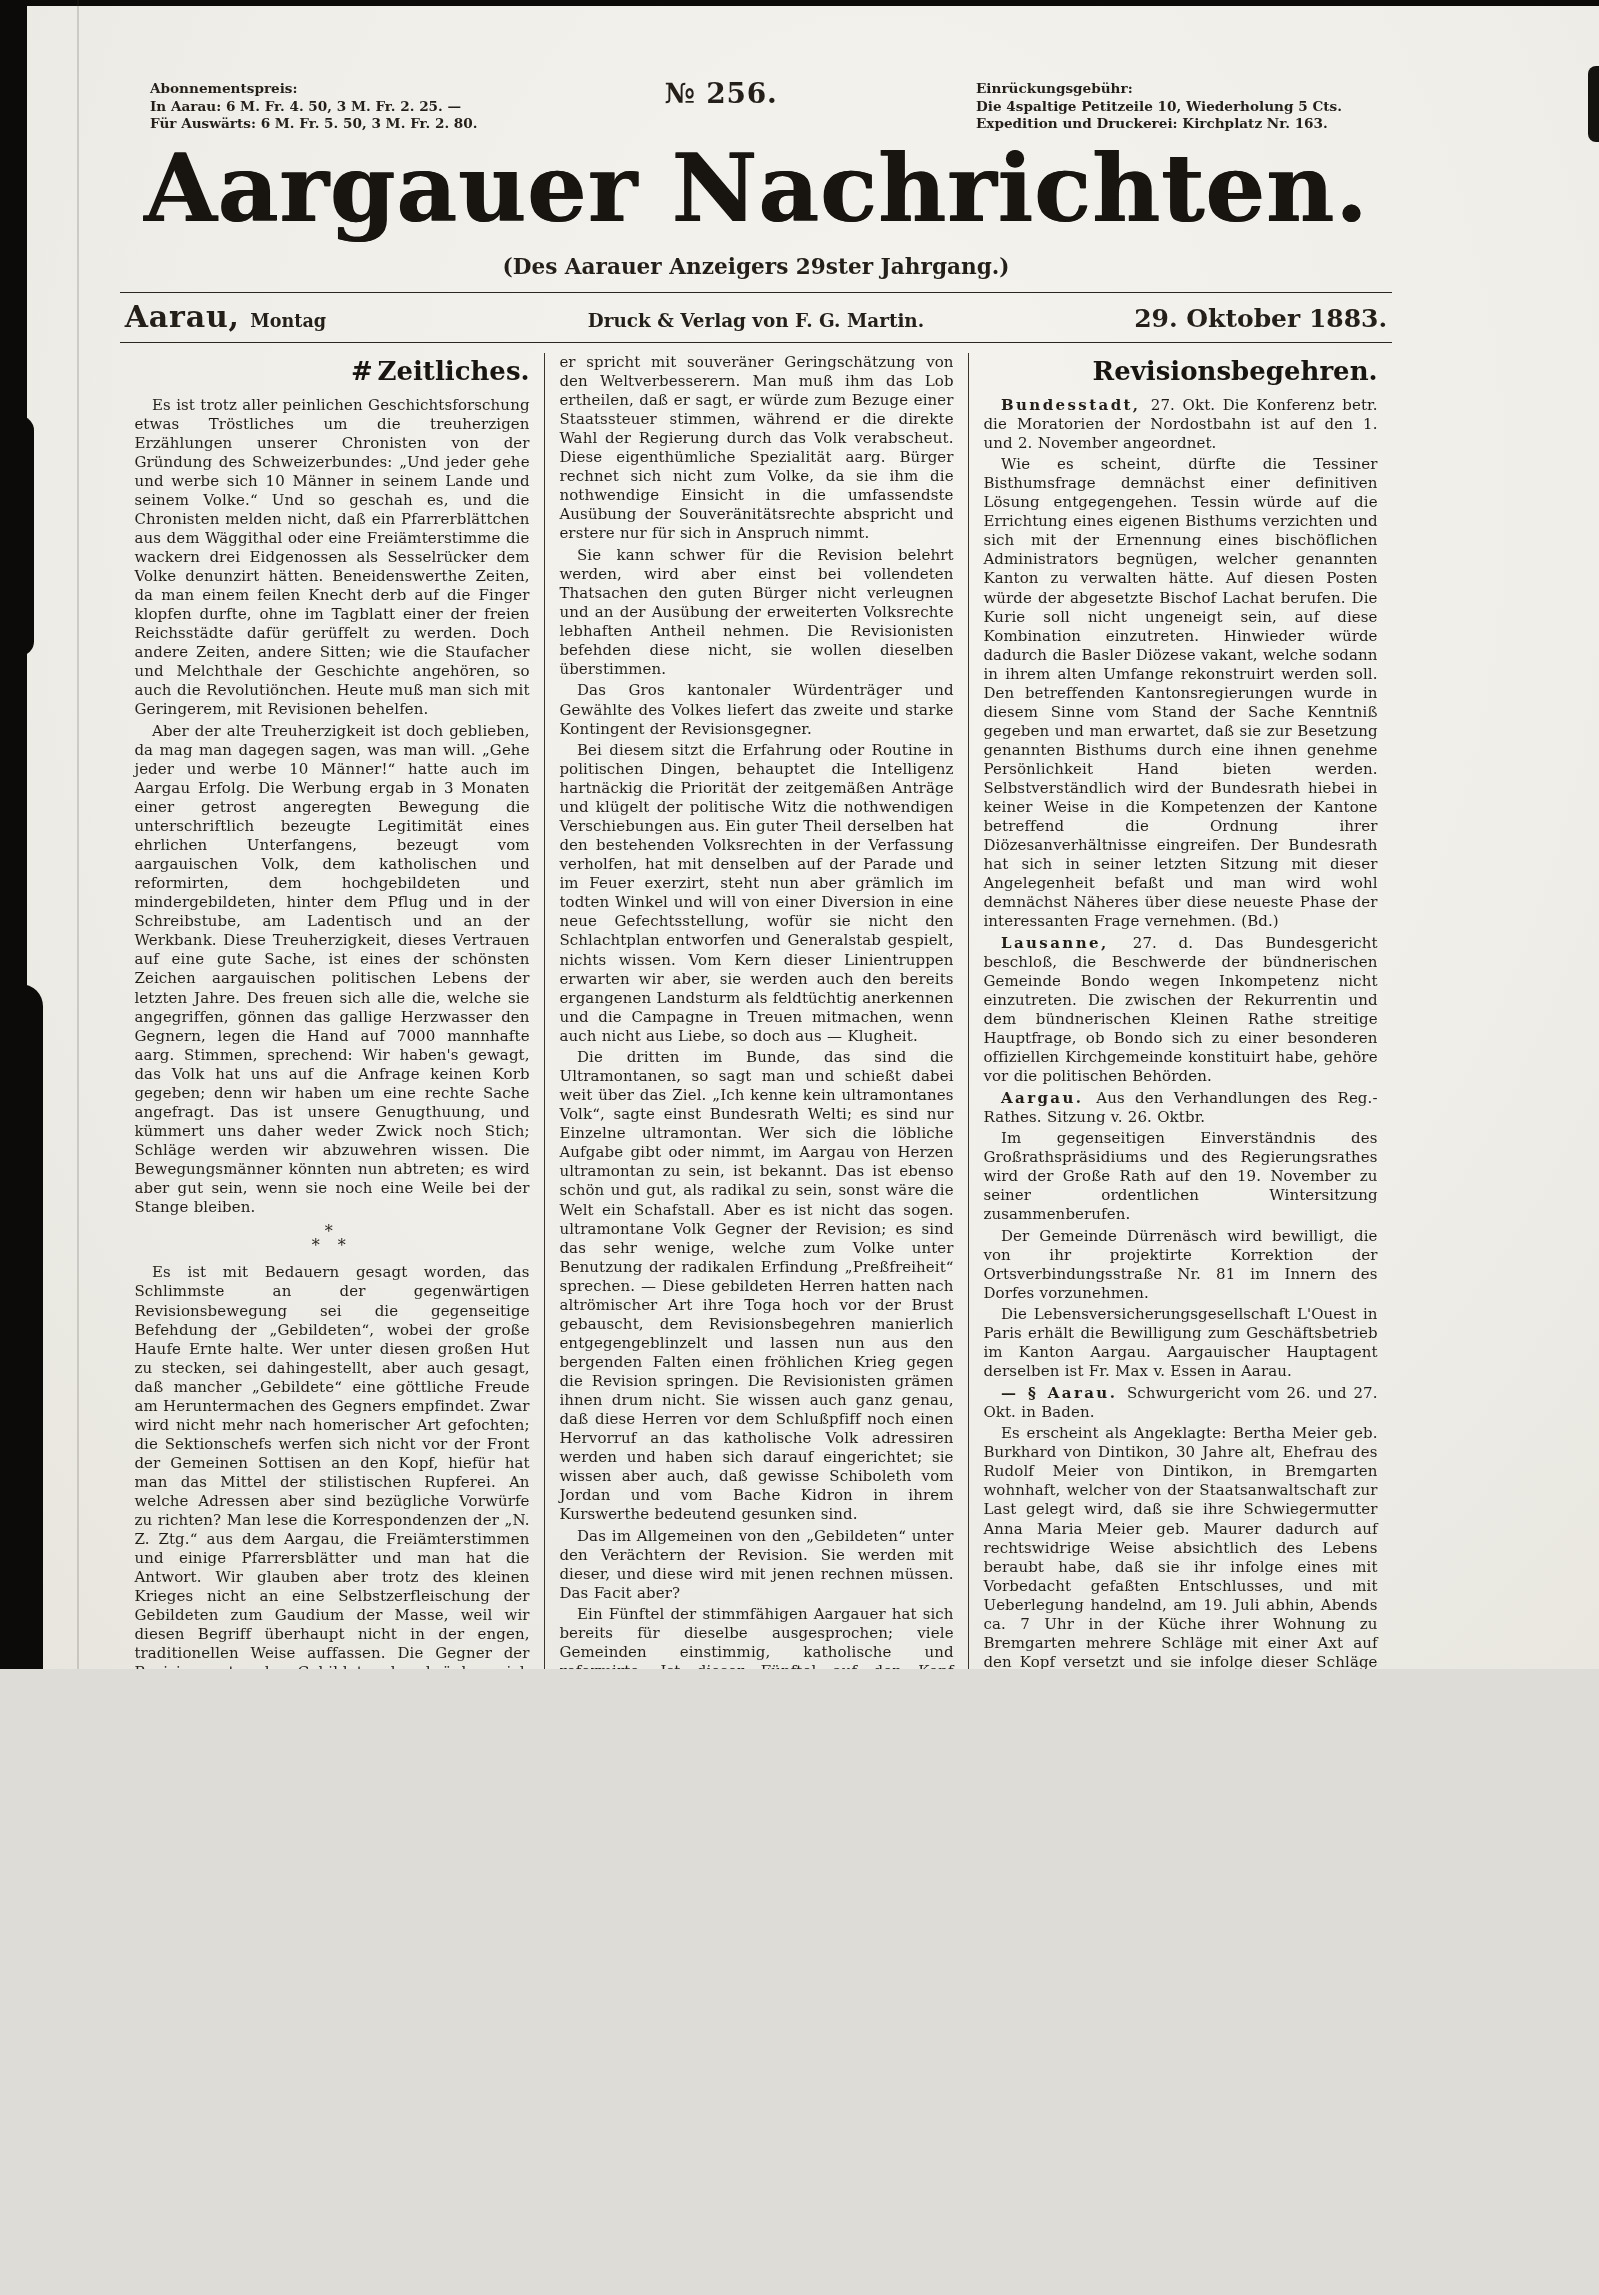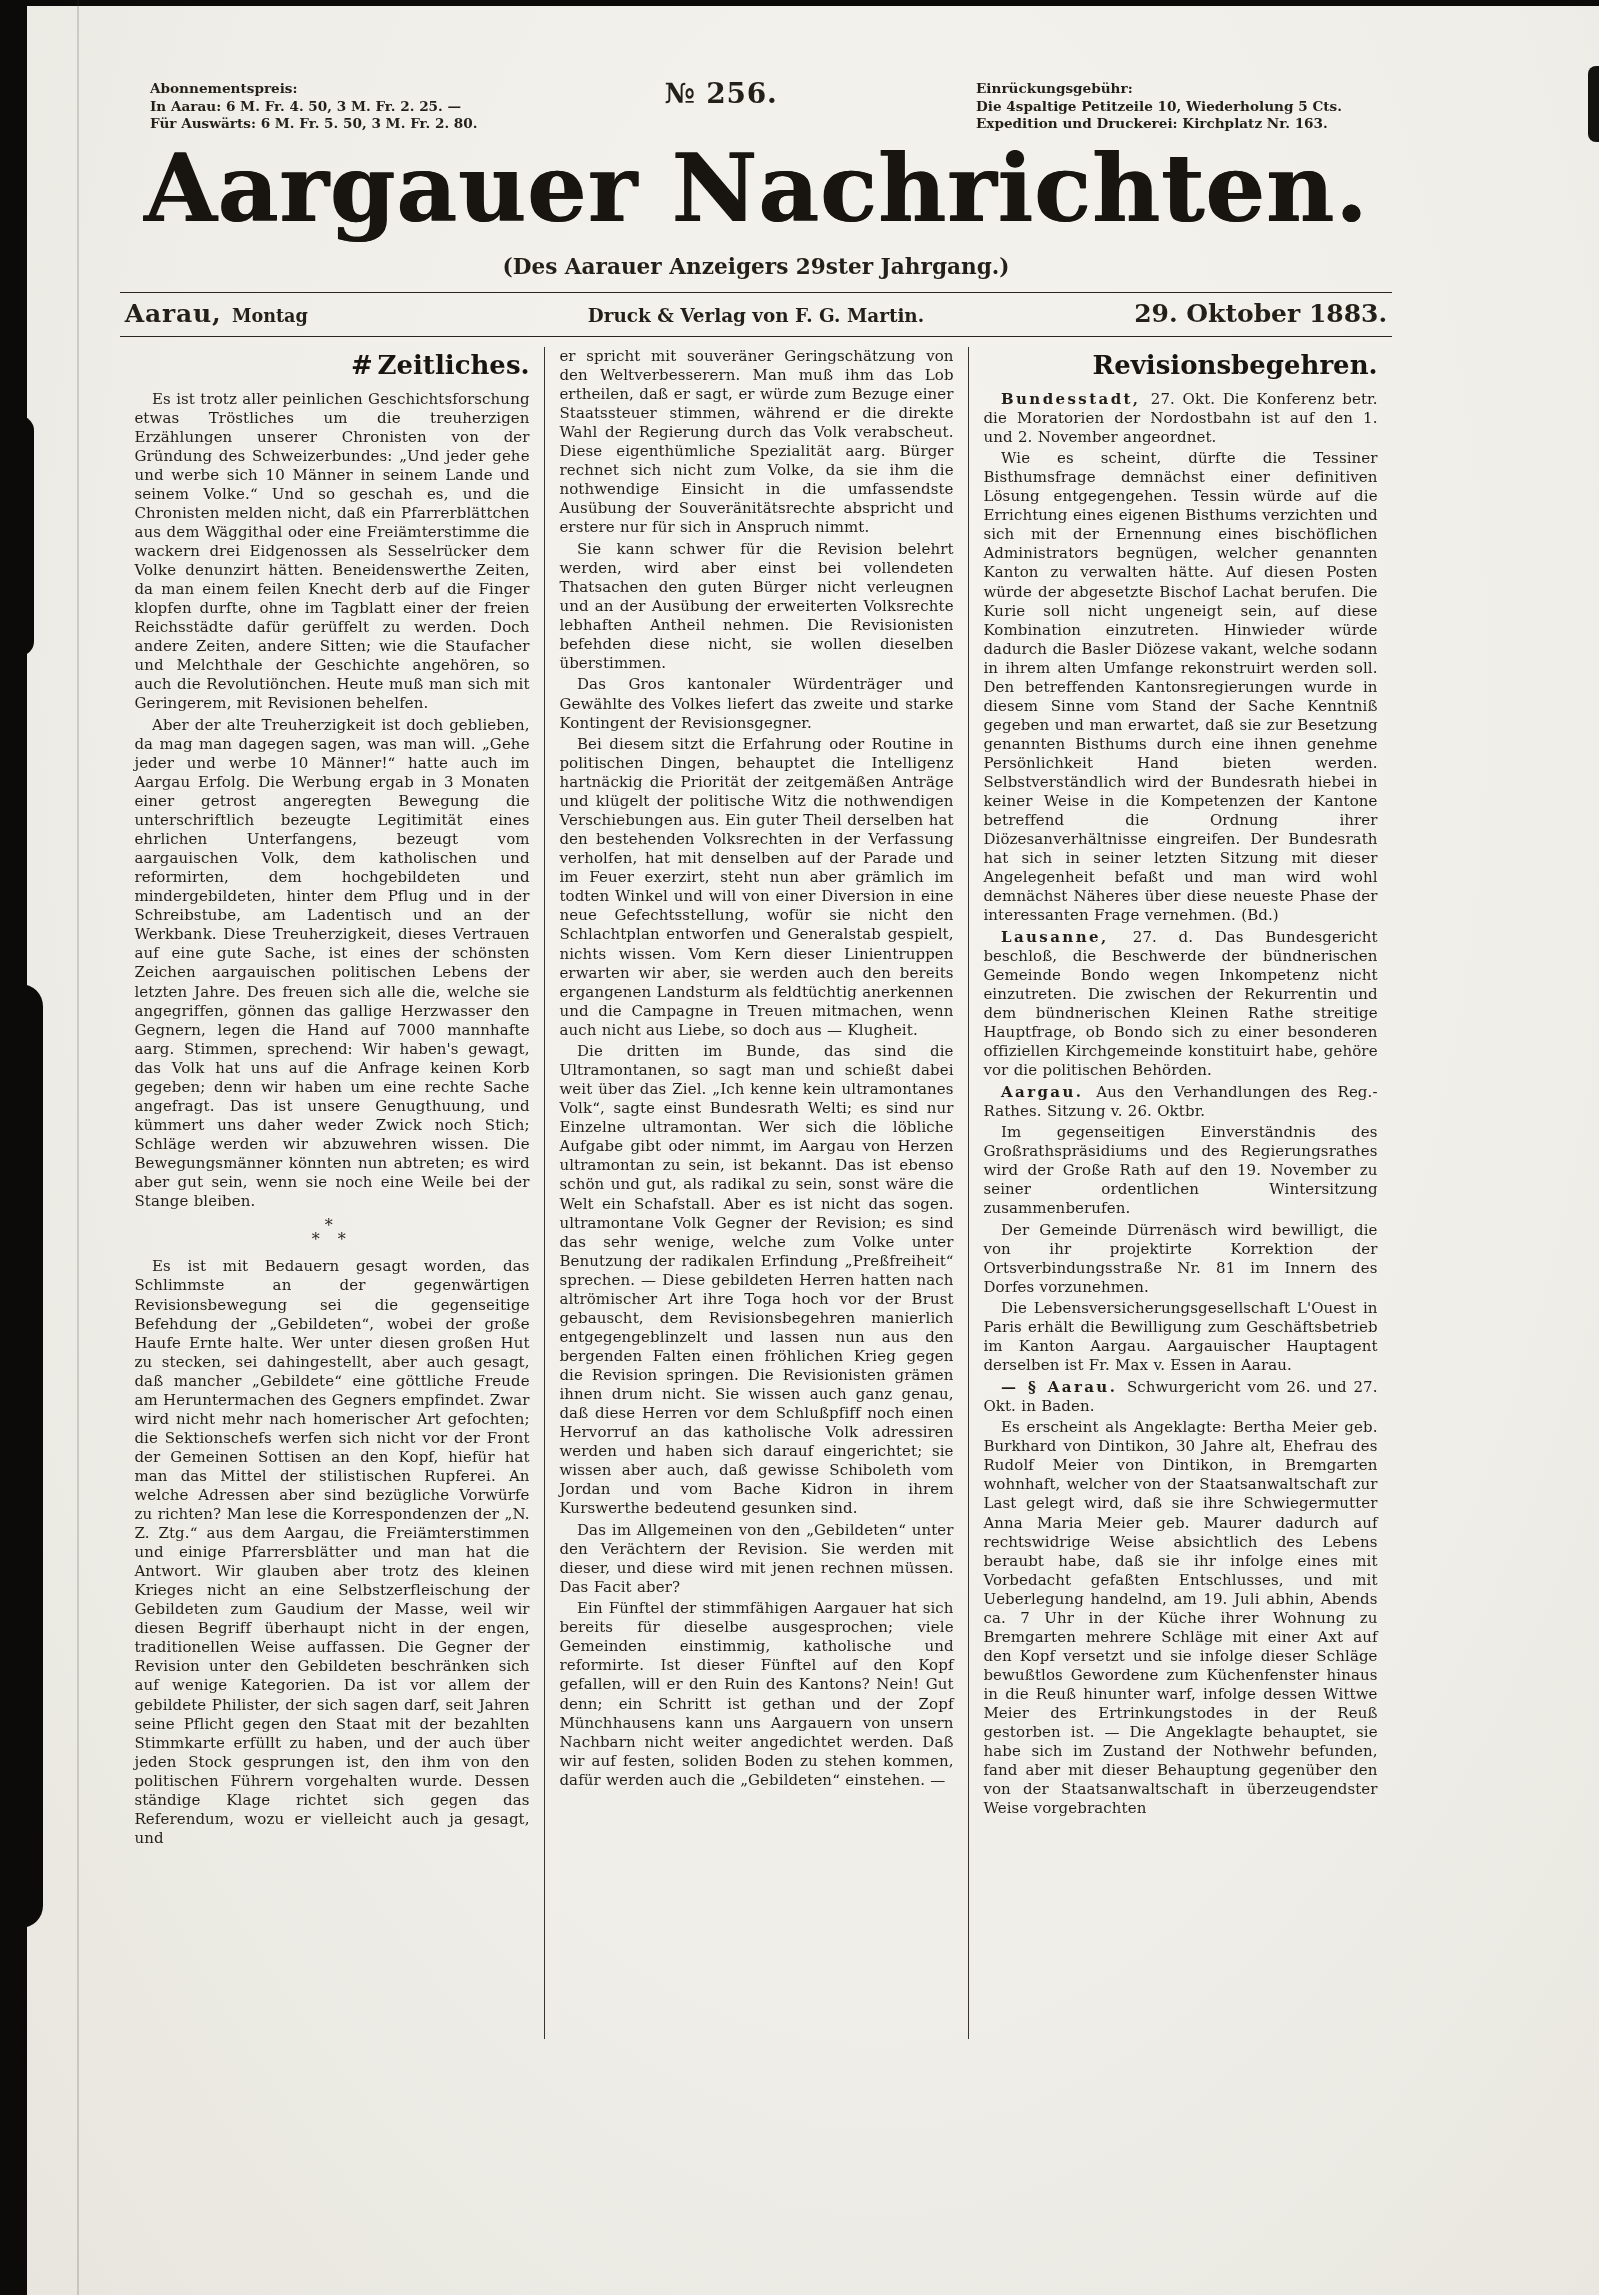--- a/index.html
+++ b/index.html
@@ -3,21 +3,21 @@
 <meta charset="utf-8">
 <style>
   html, body { margin:0; padding:0; }
   body {
     width:1600px; height:2295px;
     background:#dddcd6;
     font-family:"DejaVu Serif", serif;
     color:#241f19;
   }
   .page {
-    position:relative; width:1600px; height:2295px;
+    position:relative; width:1600px; height:1669px;
     background:
       radial-gradient(ellipse at 55% 30%, #f4f3ee 0%, #efeee8 55%, #e7e5de 100%);
     overflow:hidden;
   }
   
   .edge-top { position:absolute; left:0; right:0; top:0; height:5.6px; background:#0c0b09; }
   .edge-left { position:absolute; left:0; top:0; bottom:0; width:27px; background:#0c0b09; }
   .edge-left-bump { position:absolute; left:0; top:984px; height:944px; width:43px; background:#0c0b09; border-radius:0 22.4px 22.4px 0; }
   .edge-left-bump2 { position:absolute; left:0; top:416px; height:240px; width:34px; background:#0c0b09; border-radius:0 14.4px 14.4px 0; }
   .crease { position:absolute; left:77px; top:0; bottom:0; width:2.4px; background:rgba(60,55,48,0.18); }
@@ -39,21 +39,21 @@
     letter-spacing:0.8px; color:#18140f;
     text-shadow:0.8px 0 0 #18140f;
   }
   .subtitle { text-align:center; font-weight:bold; font-size:21.6px; margin-top:16px; }
 
   .rule-thin { border:0; border-top:1.6px solid #2a251e; margin:12.8px 0 0; }
 
   
   .dateline { display:flex; align-items:baseline; padding:6.4px 4.8px 8px; }
   .dl-left { width:344px; }
-  .dl-place { font-size:25px; font-weight:bold; letter-spacing:0.8px; }
+  .dl-place { font-size:30px; font-weight:bold; letter-spacing:0.8px; }
   .dl-day { font-size:17.6px; font-weight:bold; margin-left:6.4px; }
   .dl-center { flex:1; text-align:center; font-size:18.4px; font-weight:bold; }
   .dl-right { width:344px; text-align:right; font-size:25px; font-weight:bold; }
 
   
   .columns { display:flex; margin-top:0; height:1692px; overflow:hidden; border-top:1.6px solid #2a251e; padding-top:9.6px; }
   .col { width:424px; box-sizing:border-box; padding:0 14.4px; }
   .col + .col { border-left:1.2px solid #3a342c; }
 
   .col-heading { margin:3.2px 0 9.6px; text-align:right; font-size:26px; font-weight:bold; color:#18140f; }

